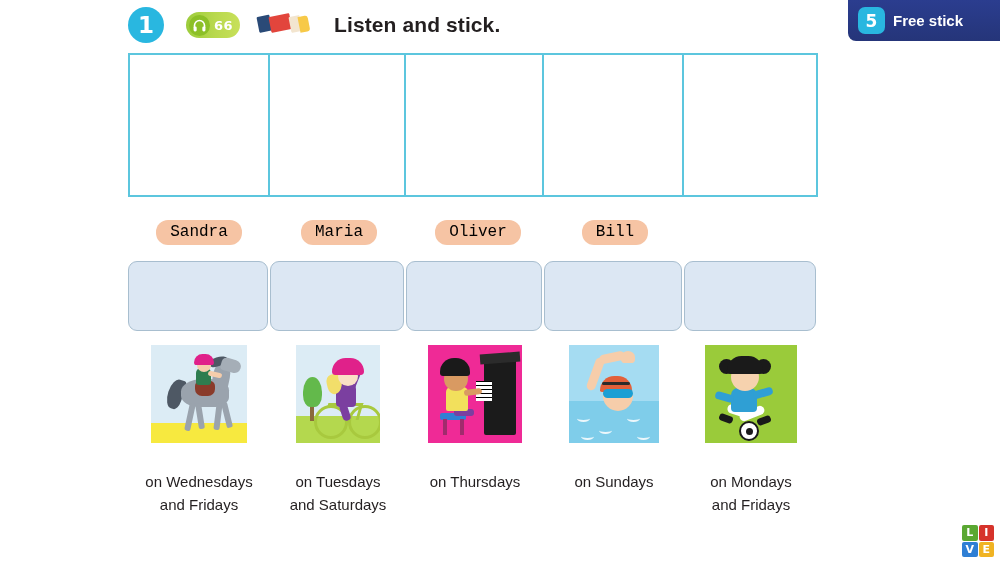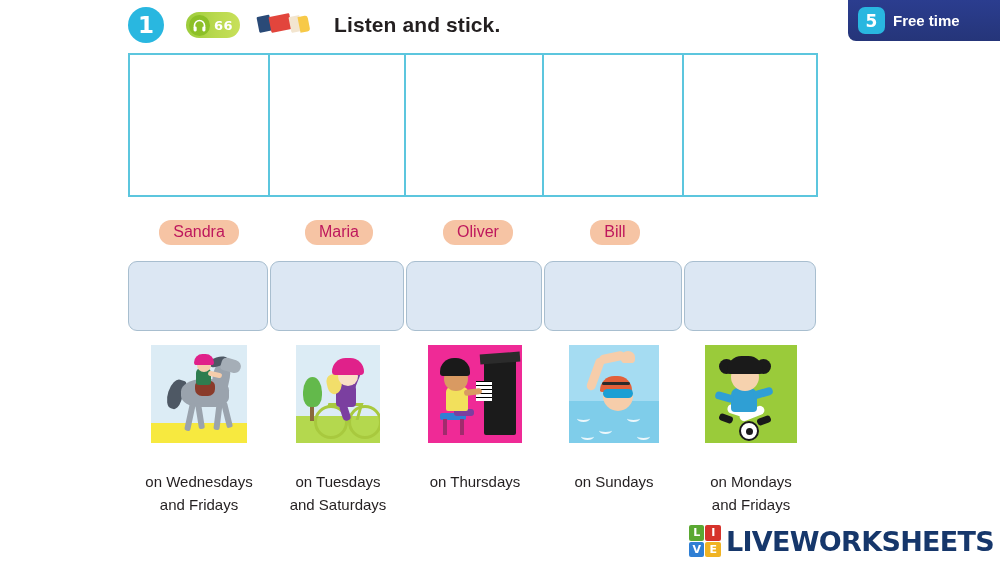--- a/index.html
+++ b/index.html
@@ -146,27 +146,27 @@
   .name-row {
     position: absolute;
     left: 128px;
     top: 220px;
     width: 690px;
     display: flex;
   }
   .name-cellwrap { display:flex; justify-content:center; }
   .name-pill {
     background: #f6c4a4;
-    color: #be185d;
+    color: #000000;
     border-radius: 12px;
     padding: 3px 14px 4px 14px;
     font-size: 16px;
     line-height: 1.15;
     white-space: nowrap;
-    font-family: Liberation Sans, sans-serif;
+    font-family: Liberation Mono, monospace;
   }
 
   
   .drop-row {
     position: absolute;
     left: 128px;
     top: 261px;
     width: 690px;
     height: 70px;
     display: flex;
@@ -366,21 +366,21 @@
     <span class="seg red"></span>
     <span class="seg cream"></span>
     <span class="seg gold"></span>
   </div>
 
   <div class="instruction">Listen and stick.</div>
 </div>
 
 <div class="unit-tab">
   <span class="unit-num">5</span>
-  <span class="unit-label">Free time</span>
+  <span class="unit-label">Free stick</span>
 </div>
 
 <div class="sticker-grid">
   <div class="sticker-cell" style="width: 142px; flex: 0 0 auto;"></div>
   <div class="sticker-cell" style="width: 136px; flex: 0 0 auto;"></div>
   <div class="sticker-cell" style="width: 138px; flex: 0 0 auto;"></div>
   <div class="sticker-cell" style="width: 140px; flex: 0 0 auto;"></div>
   <div class="sticker-cell" style="width: 134px; flex: 0 0 auto;"></div>
 </div>
 
@@ -519,14 +519,13 @@
   </div>
 </div>
 
 <div class="lw-logo">
   <div class="lw-grid">
     <span class="lw-cell lw-l">L</span>
     <span class="lw-cell lw-i">I</span>
     <span class="lw-cell lw-v">V</span>
     <span class="lw-cell lw-e">E</span>
   </div>
-  <span class="lw-word">LIVEWORKSHEETS</span>
 </div>
 
 </body></html>

